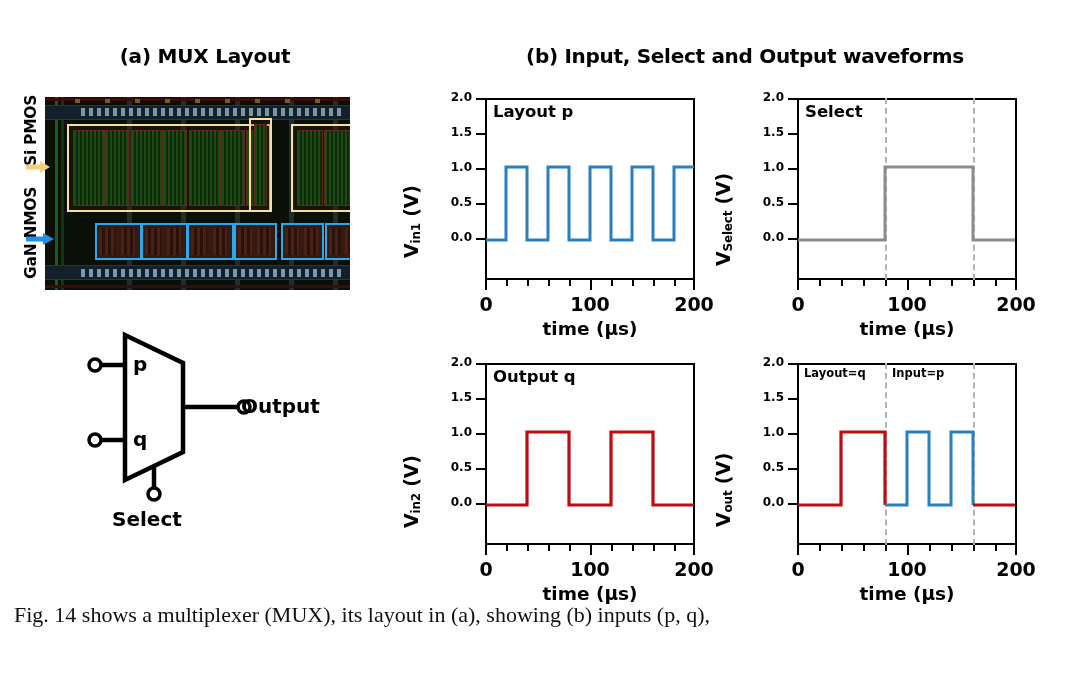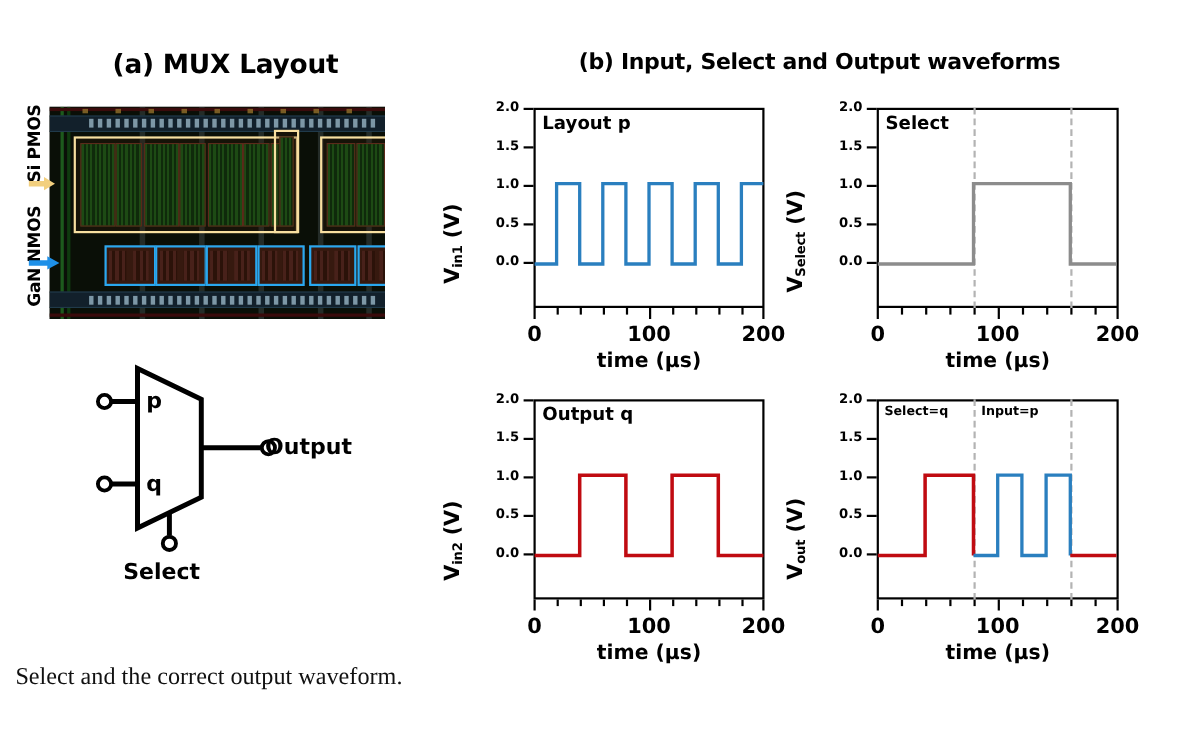--- a/index.html
+++ b/index.html
@@ -11,21 +11,21 @@
     position:relative;
     overflow:hidden;
     color:#000;
   }
   .abs{position:absolute;}
 
   
   #panel-a-title{
     left:60px;top:44px;width:290px;
     text-align:center;
-    font-size:24px;font-weight:bold;
+    font-size:20px;font-weight:bold;
     letter-spacing:-0.2px;
   }
   #layout-figure{
     left:45px;top:97px;width:305px;height:193px;
     background:#0a0f07;
     overflow:hidden;
   }
   #layout-rowlabels{
     left:14px;top:95px;width:30px;height:198px;
   }
@@ -409,21 +409,21 @@
     <span>V</span><sub>out</sub><span> (V)</span>
   </div>
   <div class="ylab" style="left:22px;top:0px;width:52px;">2.0</div>
   <div class="ylab" style="left:22px;top:35px;width:52px;">1.5</div>
   <div class="ylab" style="left:22px;top:70px;width:52px;">1.0</div>
   <div class="ylab" style="left:22px;top:105px;width:52px;">0.5</div>
   <div class="ylab" style="left:22px;top:140px;width:52px;">0.0</div>
 
   <div class="axes" style="left:87px;top:8px;width:220px;height:182px;"></div>
 
-  <div class="ann-tag" style="left:94px;top:11px;">Select=q</div>
+  <div class="ann-tag" style="left:94px;top:11px;">Layout=q</div>
   <div class="ann-tag" style="left:182px;top:11px;">Input=p</div>
 
   <div class="vdash" style="left:175px;top:8px;height:182px;"></div>
   <div class="vdash" style="left:263px;top:8px;height:182px;"></div>
 
   <div class="ytick" style="left:78px;top:8px;width:9px;"></div>
   <div class="ytick" style="left:78px;top:43px;width:9px;"></div>
   <div class="ytick" style="left:78px;top:78px;width:9px;"></div>
   <div class="ytick" style="left:78px;top:113px;width:9px;"></div>
   <div class="ytick" style="left:78px;top:148px;width:9px;"></div>
@@ -449,14 +449,14 @@
   <div class="xtick" style="left:285px;top:190px;height:6px;"></div>
   <div class="xtick" style="left:305px;top:190px;height:10px;"></div>
 
   <div class="xlab" style="left:67px;top:203px;width:42px;">0</div>
   <div class="xlab" style="left:168px;top:203px;width:58px;">100</div>
   <div class="xlab" style="left:277px;top:203px;width:58px;">200</div>
   <div class="axis-title" style="left:137px;top:228px;width:120px;">time (μs)</div>
 </div>
 
 <div class="abs" id="caption">
-  <div>Select and the correct output waveform.</div>
+  <div>Fig. 14 shows a multiplexer (MUX), its layout in (a), showing (b) inputs (p, q),</div>
 </div>
 
 </body></html>

